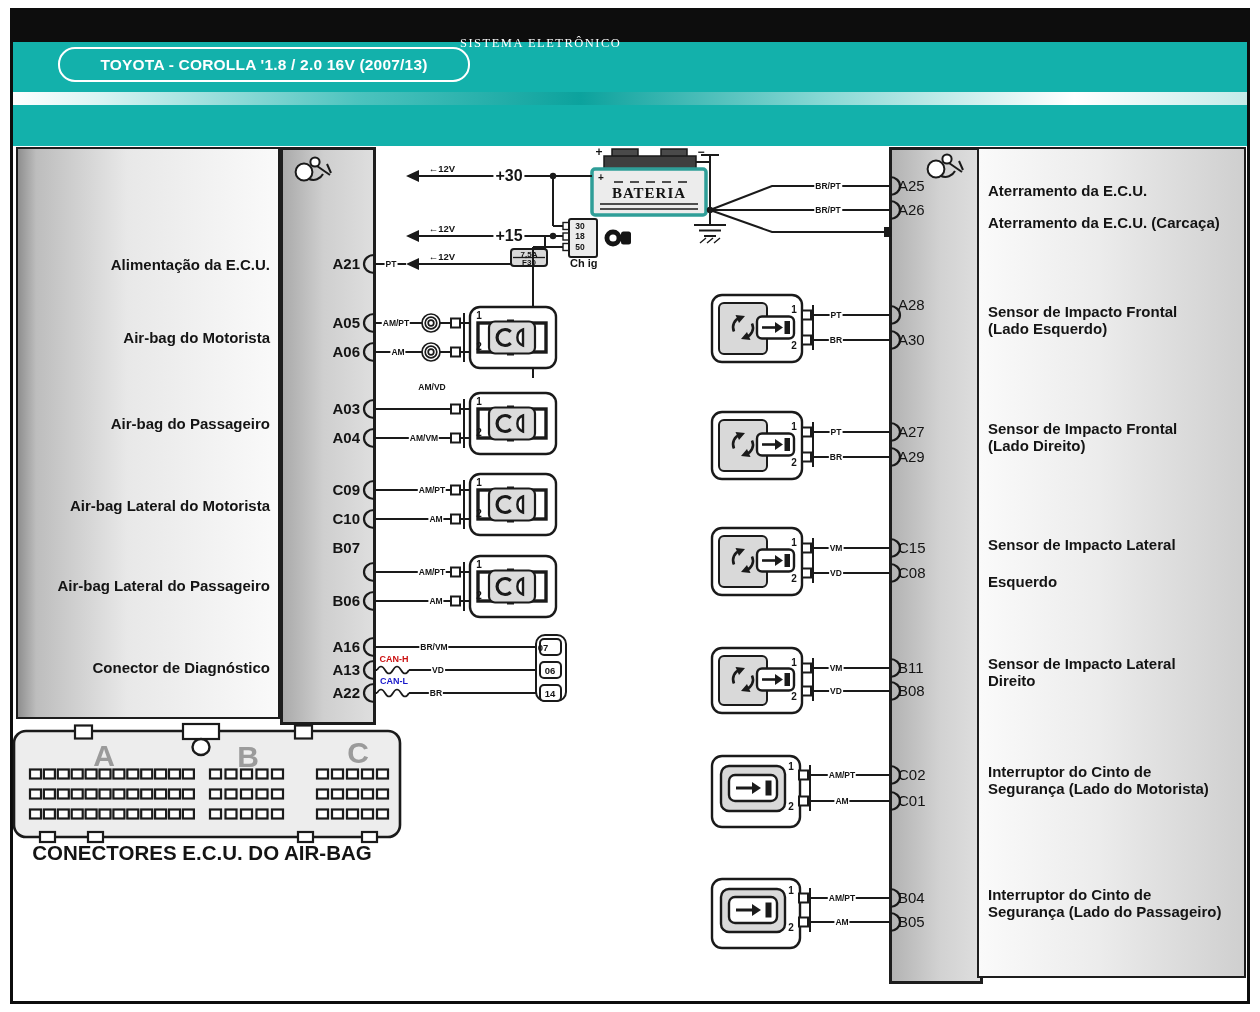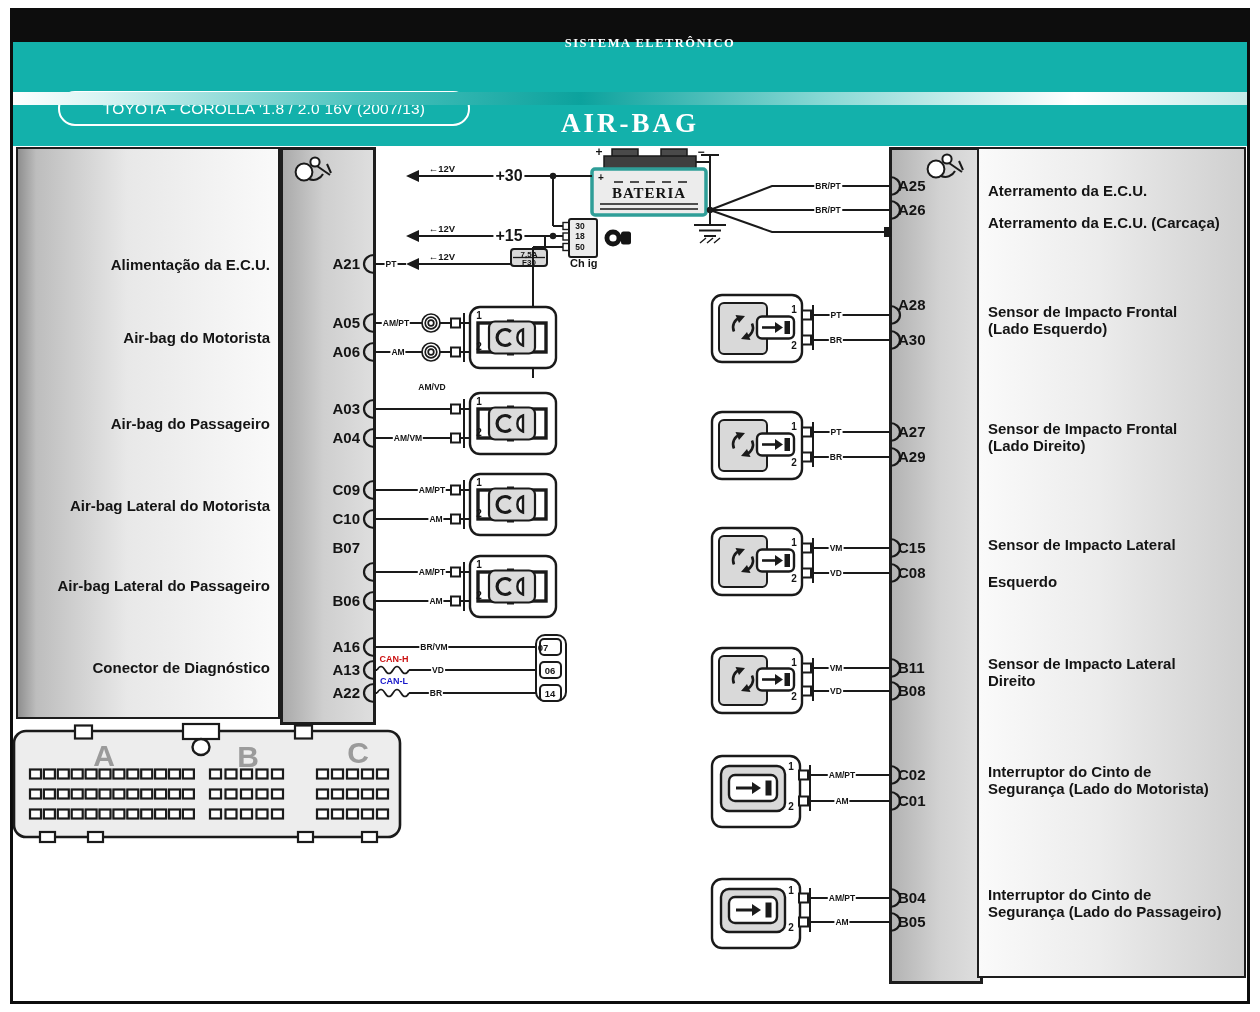--- a/index.html
+++ b/index.html
@@ -7,40 +7,40 @@
          font-family:"Liberation Sans",sans-serif;color:#141414;}
   .abs{position:absolute;}
   .t{position:absolute;white-space:nowrap;color:#141414;}
   
   #frame{left:10px;top:8px;width:1234px;height:990px;border:3px solid #0d0d0d;}
   #topbar{left:13px;top:11px;width:1234px;height:31px;background:#0d0d0d;}
   #teal{left:13px;top:42px;width:1234px;height:104px;background:#13b1ab;}
   #stripe{left:13px;top:92px;width:1234px;height:13px;
     background:linear-gradient(90deg,#ffffff 0%,#d9f4f3 7%,#4cc3be 28%,#0ca29d 46%,#8ad9d5 66%,#ffffff 86%,#c4ebe9 100%);}
   .badge{left:58px;top:47px;width:408px;height:31px;border:2.5px solid #fff;border-radius:17px;
-    line-height:31px;text-align:center;font-weight:normal;font-size:15.5px;color:#fff;letter-spacing:.2px;margin-top:44px;}
-  .sys1{left:460px;top:36px;width:380px;text-align:center;color:#fff;font-family:"Liberation Serif",serif;
-    font-weight:bold;font-size:12.5px;letter-spacing:1.5px;}
+    line-height:31px;text-align:center;font-weight:bold;font-size:15.5px;color:#fff;letter-spacing:.2px;}
+  .sys1{left:460px;top:36px;width:380px;color:#fff;font-family:"Liberation Serif",serif;
+    font-weight:normal;font-size:12.5px;letter-spacing:1.5px;}
   .sys2{left:460px;top:65px;width:380px;text-align:center;color:#fff;font-weight:bold;font-size:15px;letter-spacing:.4px;}
   .band{left:13px;top:108px;width:1234px;text-align:center;color:#fff;font-family:"Liberation Serif",serif;
     font-weight:bold;font-size:27px;letter-spacing:3px;}
   
   .panel{border:2.5px solid #1d1d1d;box-sizing:border-box;}
   #lpanel{left:16px;top:147px;width:264px;height:572px;
     background:linear-gradient(90deg,#8f8f8f 0%,#bdbdbd 7%,#e8e8e8 42%,#fafafa 100%);}
   #lstrip{left:280px;top:147px;width:90px;height:572px;border:3px solid #1d1d1d;
     background:linear-gradient(90deg,#aaaaaa 0%,#cfcfcf 45%,#dedede 100%);}
   #rstrip{left:889px;top:147px;width:88px;height:831px;border:3px solid #1d1d1d;
     background:linear-gradient(90deg,#b3b3b3 0%,#d2d2d2 55%,#dedede 100%);}
   #rpanel{left:977px;top:147px;width:269px;height:831px;
     background:linear-gradient(90deg,#fafafa 0%,#ececec 45%,#cfcfcf 100%);}
   
   .gl{left:22px;width:248px;text-align:right;font-weight:bold;font-size:15px;}
   .pinL{left:318px;width:42px;text-align:right;font-weight:bold;font-size:15px;}
-  .pinR{left:898px;width:66px;font-weight:bold;font-size:15px;}
+  .pinR{left:898px;width:66px;font-weight:normal;font-size:15px;}
   .rl{left:988px;width:254px;font-weight:bold;font-size:15px;line-height:17px;}
   .wl{font-weight:bold;font-size:8.5px;background:#fff;padding:0 1px;transform:translate(-50%,-50%);}
   .pw{font-weight:bold;font-size:16px;background:#fff;padding:0 2px;transform:translate(-50%,-50%);}
   .v12{font-weight:bold;font-size:9.5px;transform:translate(-50%,-50%);}
   .n12{font-weight:bold;font-size:10px;transform:translate(-50%,-50%);}
   .dlcn{font-weight:bold;font-size:9.5px;transform:translate(-50%,-50%);}
   .ign{font-weight:bold;font-size:8.5px;transform:translate(-50%,-50%);}
   .can-h{color:#cc1111;font-weight:bold;font-size:9px;transform:translate(-50%,-50%);background:#fff;padding:0 1px;}
   .can-l{color:#1717c9;font-weight:bold;font-size:9px;transform:translate(-50%,-50%);background:#fff;padding:0 1px;}
   .bat{left:594px;top:185px;width:110px;text-align:center;font-family:"Liberation Serif",serif;
@@ -53,21 +53,20 @@
 </head>
 <body>
 
 <div id="stage">
 
   <div class="abs" id="topbar"></div>
   <div class="abs" id="teal"></div>
   <div class="t sys1">SISTEMA ELETRÔNICO</div>
   <div class="t badge">TOYOTA - COROLLA '1.8 / 2.0 16V (2007/13)</div>
   <div class="abs" id="stripe"></div>
-  <div class="t band">AIR-BAG</div>
   <div class="abs" id="frame"></div>
 
   <div class="abs panel" id="lpanel"></div>
   <div class="abs" id="lstrip"></div>
   <div class="abs" id="rstrip"></div>
   <div class="abs panel" id="rpanel"></div>
 
   <svg width="1260" height="1012" viewBox="0 0 1260 1012">
 
     <g>
@@ -383,21 +382,21 @@
   <div class="t pinL" style="top:539px">B07</div>
   <div class="t pinL" style="top:592px">B06</div>
   <div class="t pinL" style="top:638px">A16</div>
   <div class="t pinL" style="top:661px">A13</div>
   <div class="t pinL" style="top:684px">A22</div>
 
   <div class="t wl" style="left:391px;top:264px">PT</div>
   <div class="t wl" style="left:396px;top:323px">AM/PT</div>
   <div class="t wl" style="left:398px;top:352px">AM</div>
   <div class="t wl" style="left:432px;top:387px">AM/VD</div>
-  <div class="t wl" style="left:408px;top:438px">AM/VM</div>
+  <div class="t wl" style="left:424px;top:438px">AM/VM</div>
   <div class="t wl" style="left:432px;top:490px">AM/PT</div>
   <div class="t wl" style="left:436px;top:519px">AM</div>
   <div class="t wl" style="left:432px;top:572px">AM/PT</div>
   <div class="t wl" style="left:436px;top:601px">AM</div>
   <div class="t wl" style="left:434px;top:647px">BR/VM</div>
   <div class="t wl" style="left:438px;top:670px">VD</div>
   <div class="t wl" style="left:436px;top:693px">BR</div>
   <div class="t can-h" style="left:394px;top:659px">CAN-H</div>
   <div class="t can-l" style="left:394px;top:681px">CAN-L</div>
 
@@ -485,14 +484,15 @@
   <div class="t n12" style="left:794px;top:696px">2</div>
 
   <div class="t n12" style="left:791px;top:766px">1</div>
   <div class="t n12" style="left:791px;top:806px">2</div>
   <div class="t n12" style="left:791px;top:890px">1</div>
   <div class="t n12" style="left:791px;top:927px">2</div>
 
   <div class="t abc" style="left:104px;top:756px">A</div>
   <div class="t abc" style="left:248px;top:757px">B</div>
   <div class="t abc" style="left:358px;top:753px">C</div>
+  <div class="t cap">CONECTORES E.C.U. DO AIR-BAG</div>
 
 </div>
 
 </body></html>

